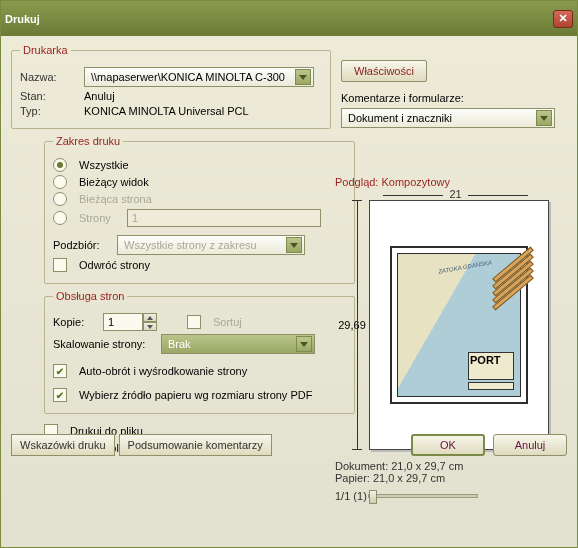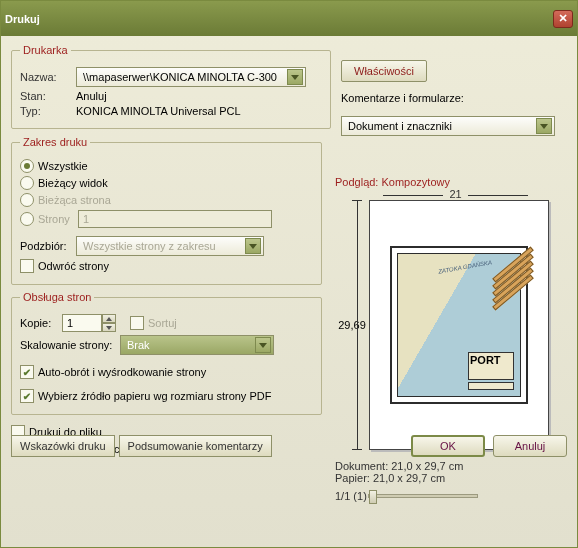--- a/index.html
+++ b/index.html
@@ -4,21 +4,21 @@
 <style>
   * { box-sizing: border-box; font-family: Tahoma, Arial, sans-serif; font-size: 11px; }
   body { margin: 0; background: #e0ded0; width: 578px; height: 548px; overflow: hidden; }
   .window { width: 578px; height: 548px; background: linear-gradient(#eeecd9,#e2e0ce); border: 1px solid #7a8a3f; }
   .titlebar { height: 35px; background: linear-gradient(#8a9a4d,#6b7b36); color: #fff; display: flex; align-items: center; padding: 0 4px; font-weight: bold; }
   .titlebar span { flex: 1; }
   .closebtn { width: 20px; height: 18px; background: linear-gradient(#d36a5a,#b04230); border: 1px solid #7d2a1c; border-radius: 3px; display: flex; align-items: center; justify-content: center; color: #fff; font-weight: bold; }
   .content { position: relative; padding: 8px 10px; }
   fieldset { border: 1px solid #b7b490; border-radius: 2px; margin: 0 0 6px 0; padding: 8px; }
   legend { color: #9c1d1c; padding: 0 3px; }
-  .row { display: flex; align-items: center; margin: 3px 0; }
+  .row { display: flex; align-items: center; margin: 3px 0; gap: 8px; }
   label.l { width: 56px; color: #333; }
   .combo { display: inline-flex; align-items: center; height: 20px; background: linear-gradient(#fdfdfb,#ecead8); border: 1px solid #8e9068; padding: 0 2px 0 6px; }
   .combo span { flex: 1; white-space: nowrap; overflow: hidden; }
   .combo .arrow { width: 16px; height: 16px; background: linear-gradient(#bcc68c,#9ba864); border: 1px solid #7e8a4e; display: flex; align-items: center; justify-content: center; }
   .combo .arrow::after { content:""; border-left:4px solid transparent; border-right:4px solid transparent; border-top:5px solid #4a5524; }
   .btn { height: 22px; padding: 0 12px; background: linear-gradient(#f7f6ea,#dedbbf); border: 1px solid #8e9068; border-radius: 2px; color: #8c1a18; }
   .btn2 { height: 22px; padding: 0 14px; background: linear-gradient(#f7f6ea,#dedbbf); border: 1px solid #8e9068; border-radius: 3px; color: #614; }
   .radio, .check { width: 14px; height: 14px; border: 1px solid #8e9068; margin-right: 4px; display:inline-flex; align-items:center; justify-content:center; background:#fafaef; }
   .radio { border-radius:50%; }
   .radio.sel::after { content:""; width:6px; height:6px; background:#6b7b36; border-radius:50%; }
@@ -93,29 +93,29 @@
             <label class="l">Typ:</label>
             <span>KONICA MINOLTA Universal PCL</span>
           </div>
         </fieldset>
       </div>
       <div class="right">
         <div style="height:16px"></div>
         <button class="btn">Właściwości</button>
         <div style="height:10px"></div>
         <div>Komentarze i formularze:</div>
-        <div class="combo" style="width:214px;margin-top:12px">
+        <div class="combo" style="width:214px;margin-top:4px">
           <span>Dokument i znaczniki</span>
           <div class="arrow"></div>
         </div>
       </div>
     </div>
 
     <div style="display:flex; gap:10px;">
-      <div style="width:311px;">
+      <div style="width:311px;margin-left:33px;">
         <fieldset>
           <legend>Zakres druku</legend>
           <div class="row">
               <span class="radio sel"></span>
               <span>Wszystkie</span>
             </div>
           <div class="row">
               <span class="radio"></span>
               <span>Bieżący widok</span>
             </div>

